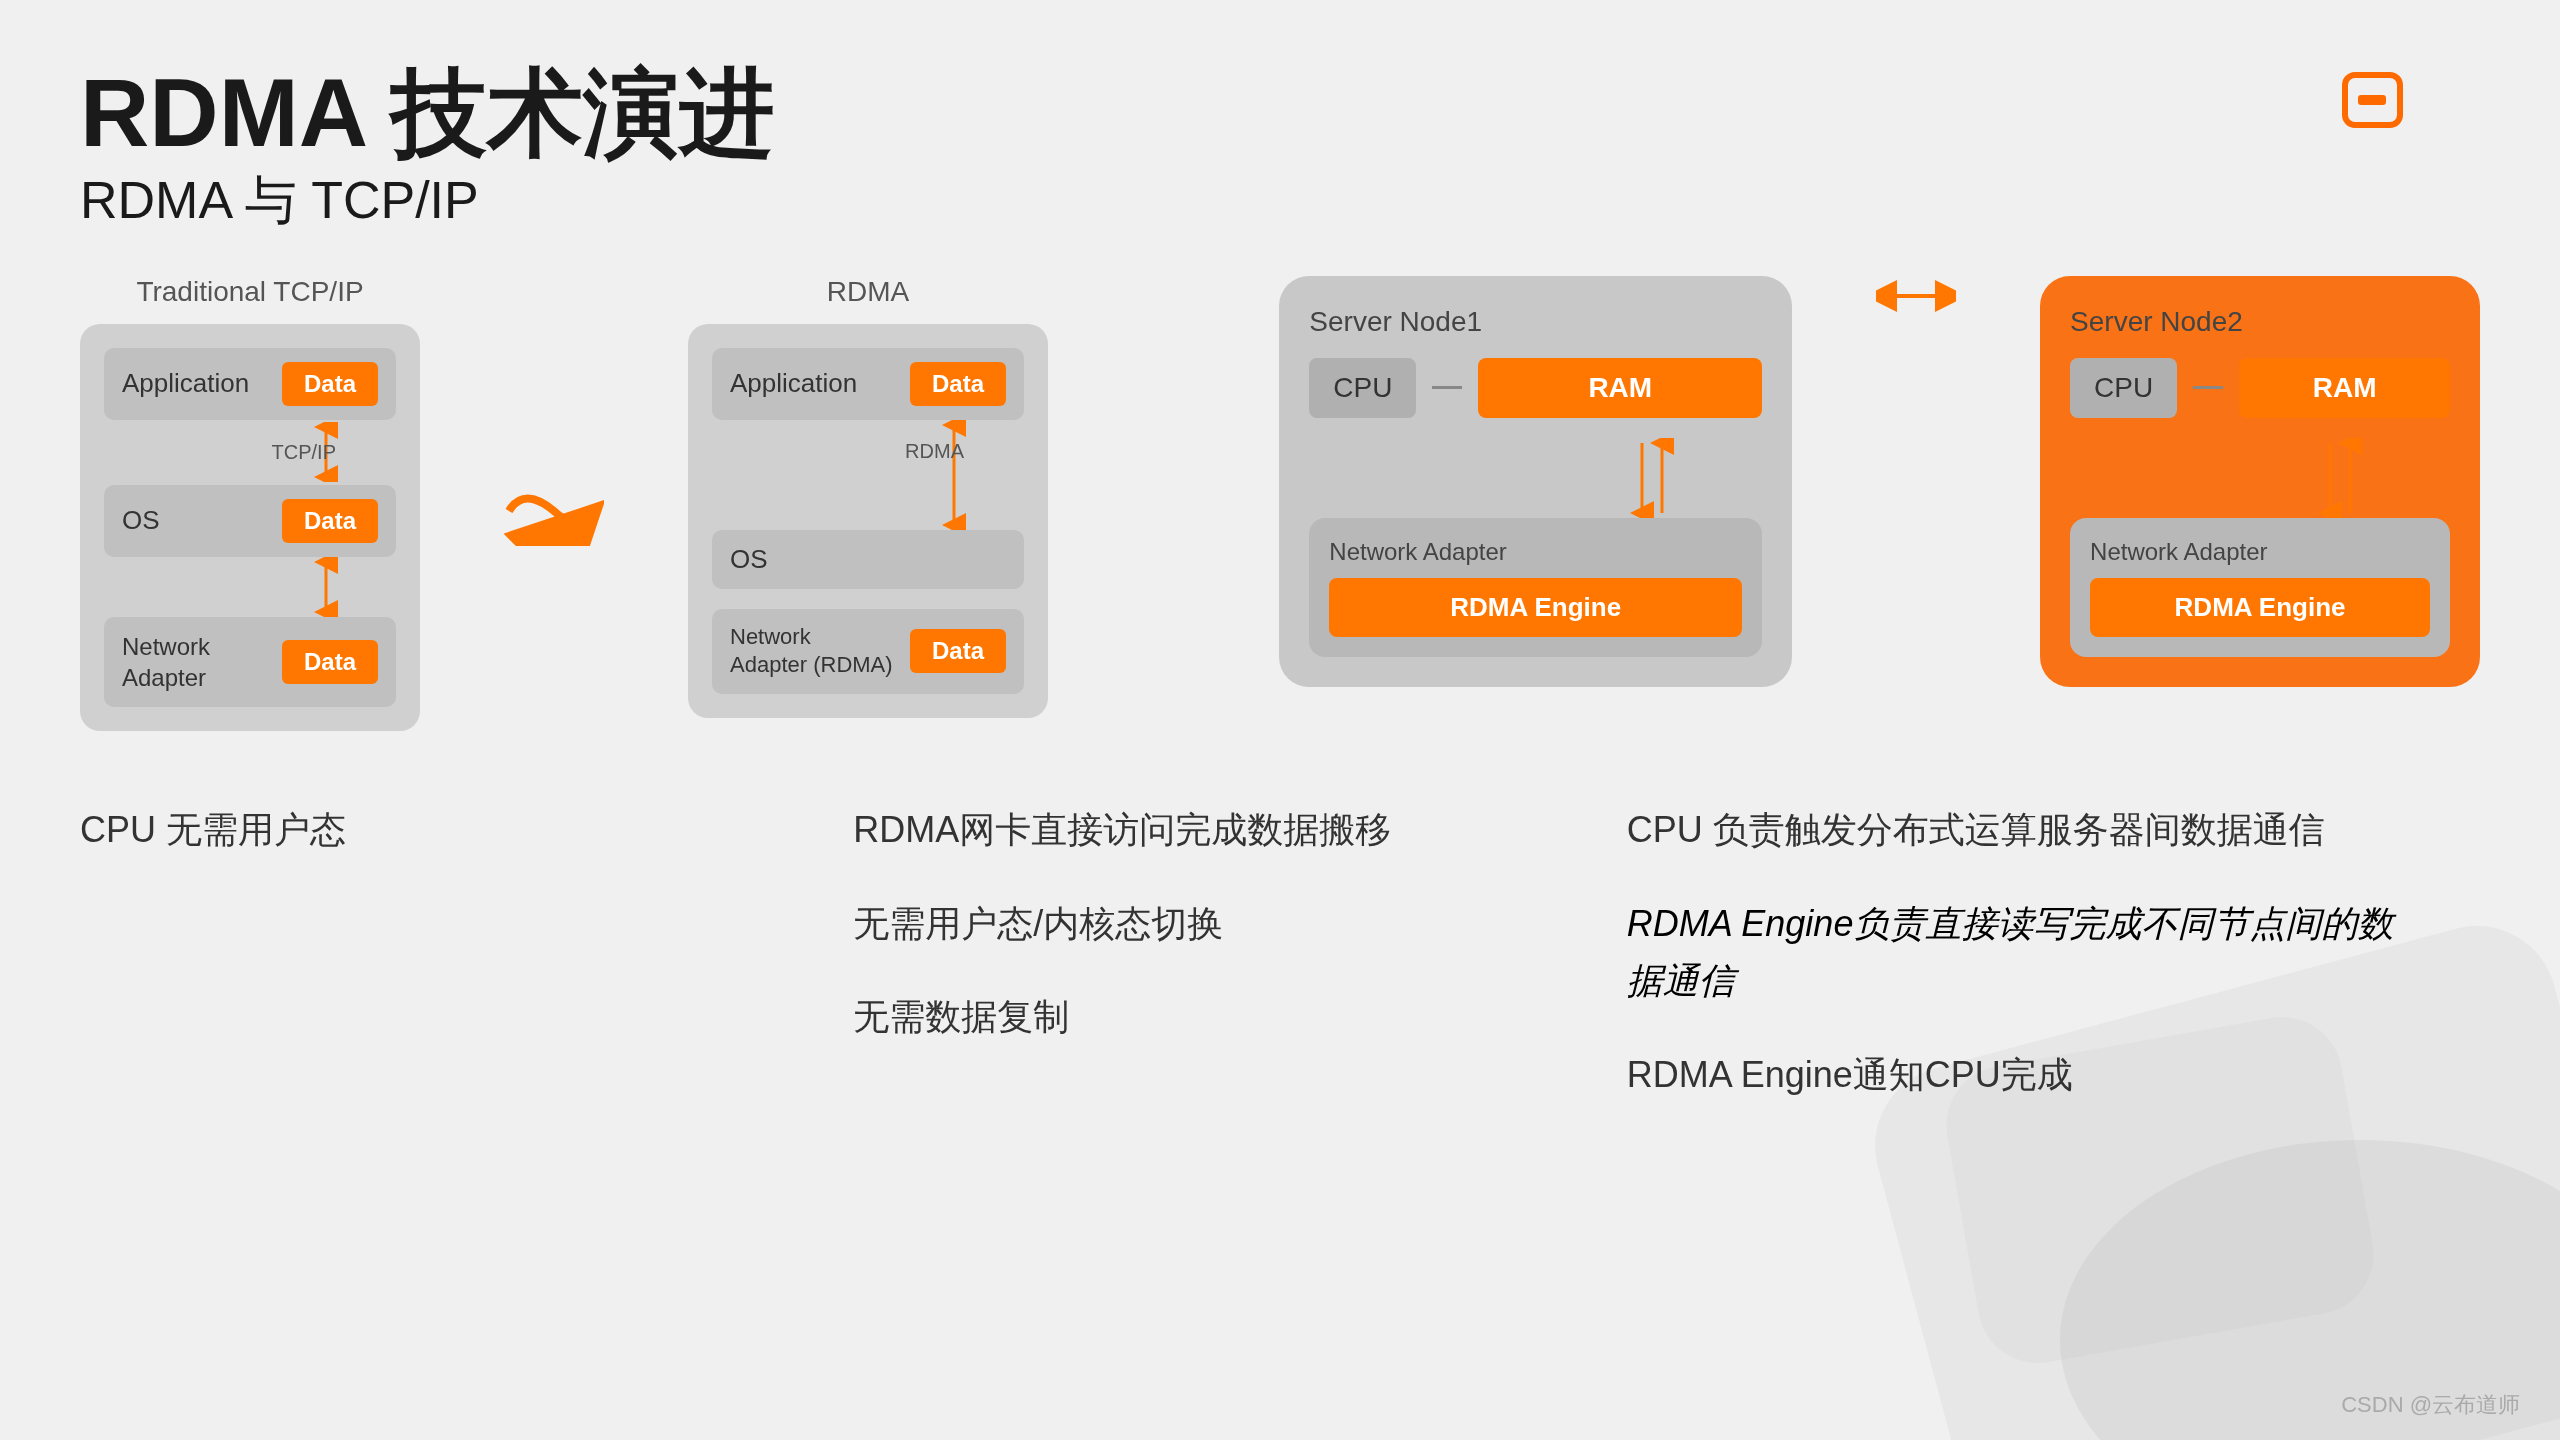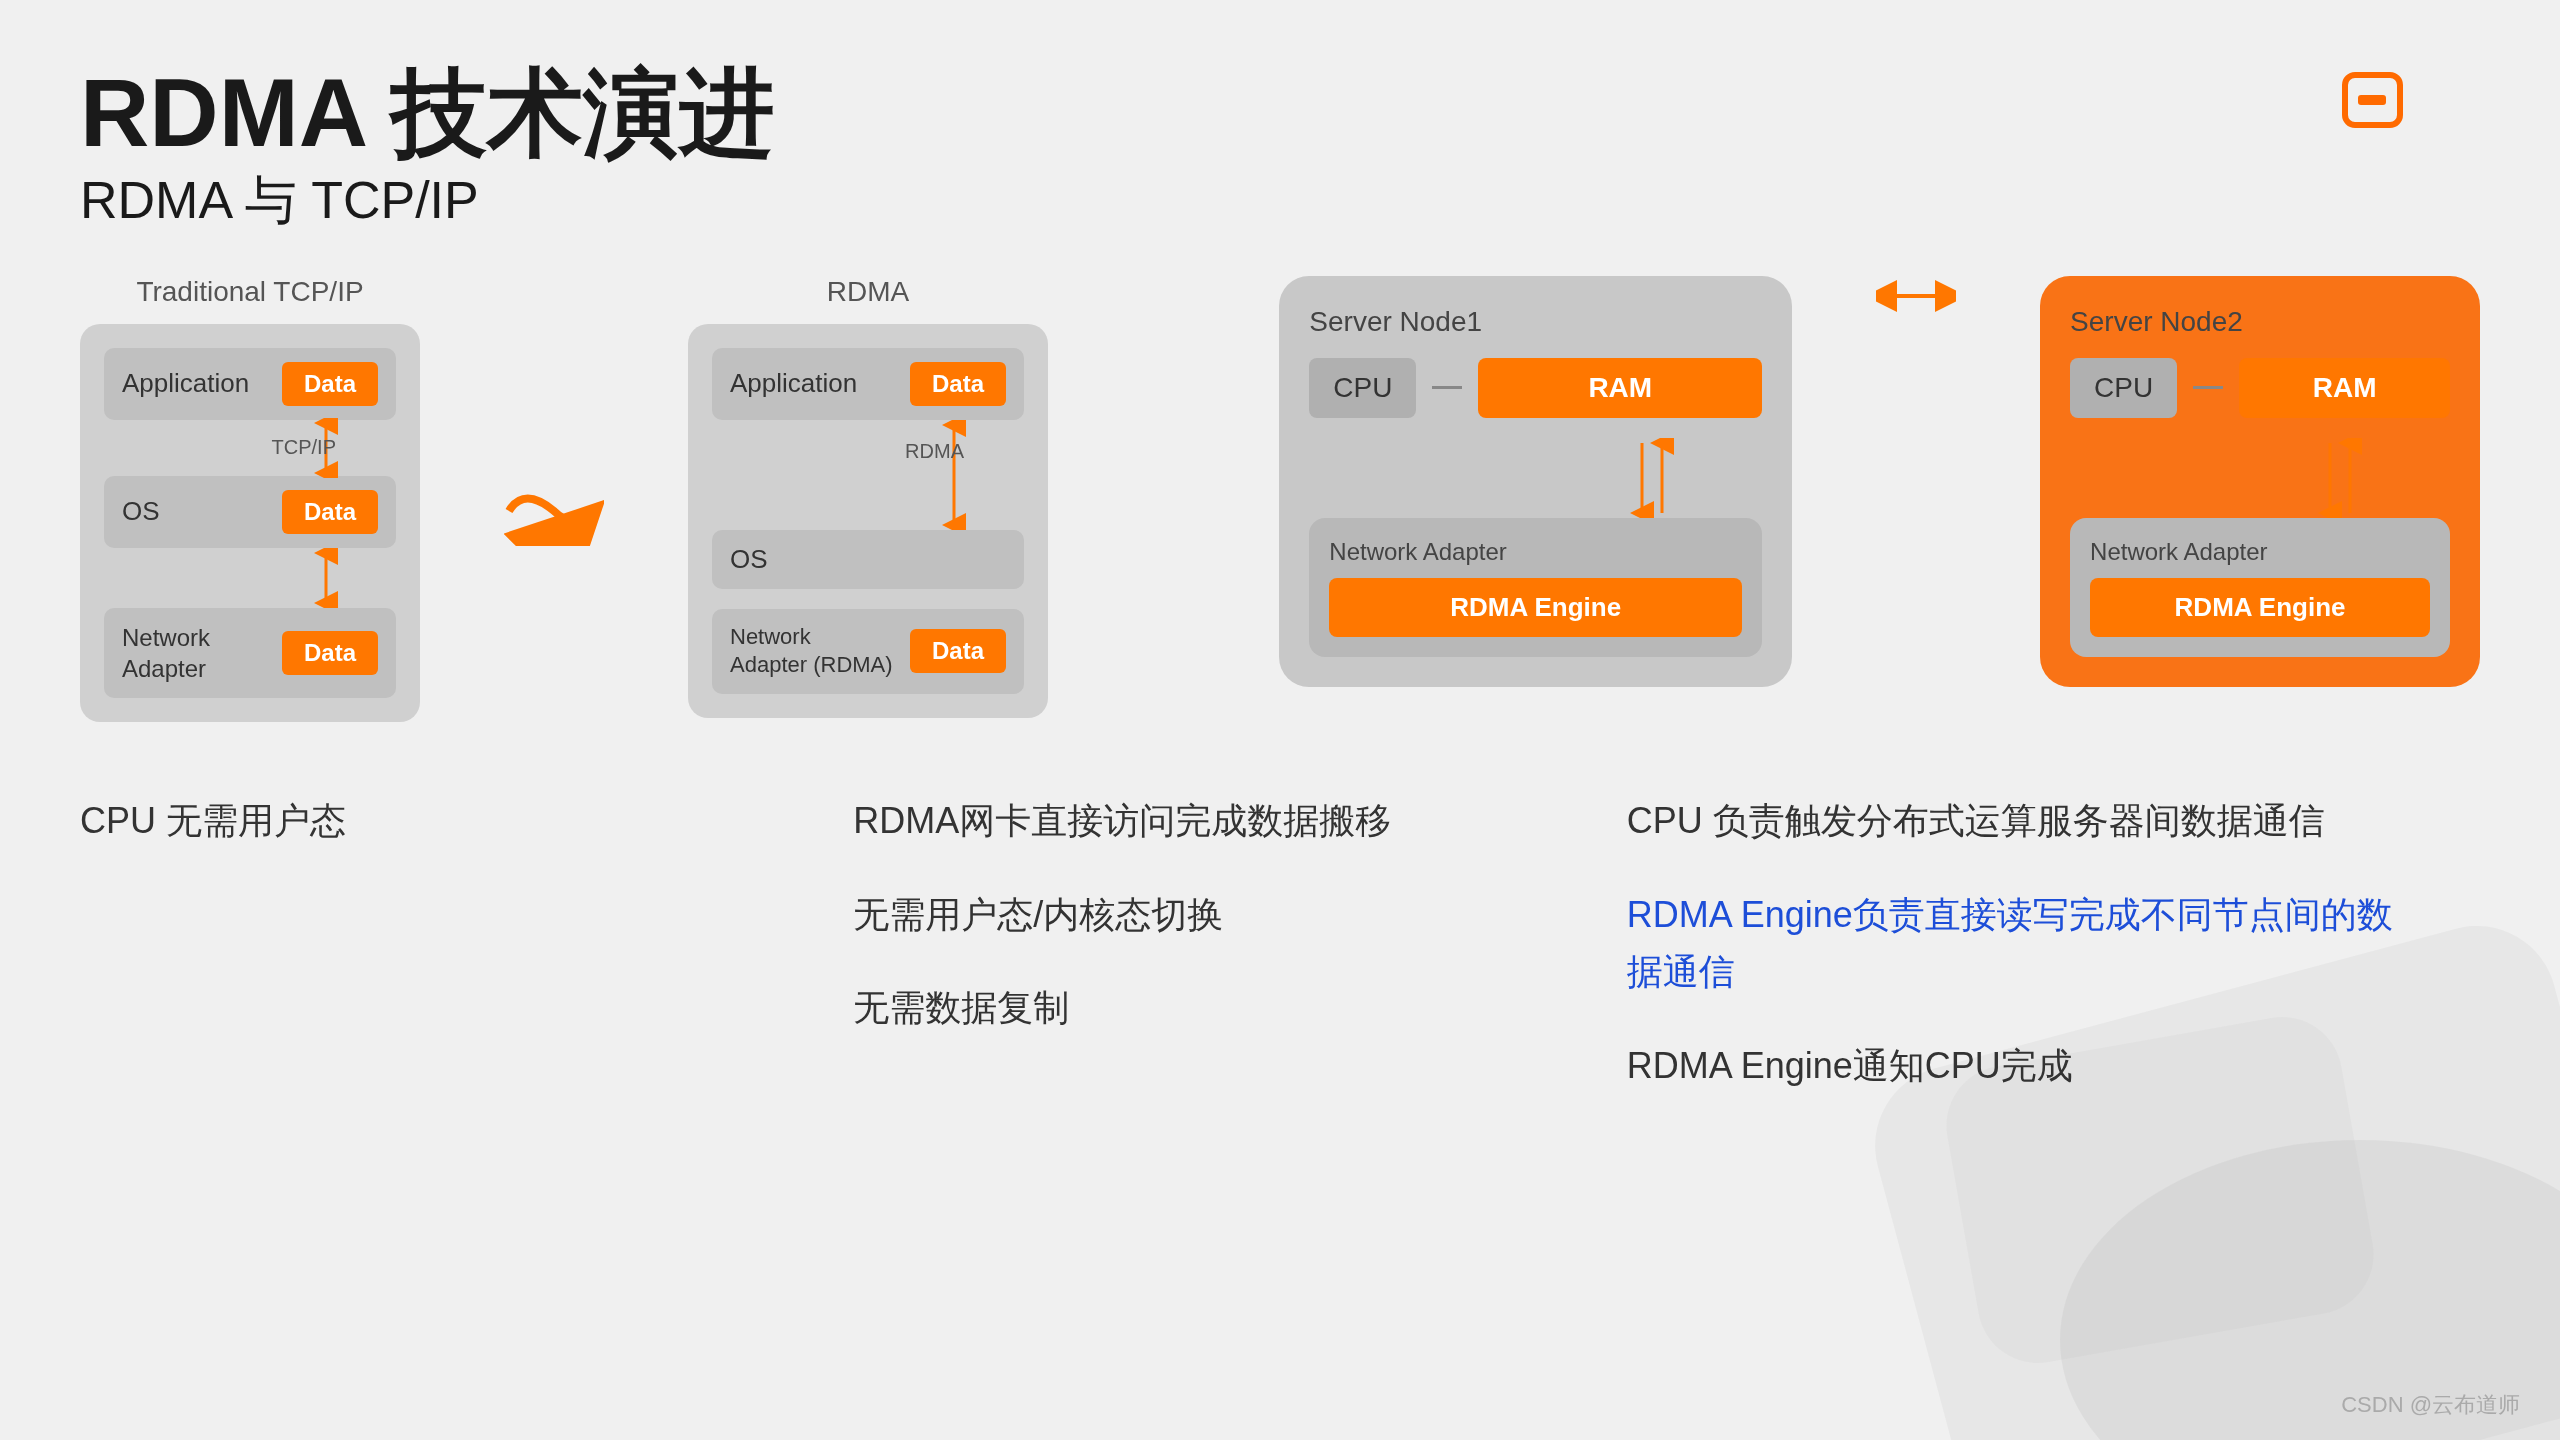--- a/index.html
+++ b/index.html
@@ -132,21 +132,21 @@
 
       <div style="background:#d0d0d0;border-radius:20px;padding:24px;width:340px;display:flex;gap:0;">
 
         <div style="display:flex;flex-direction:column;gap:0;flex:1;">
 
           <div style="background:#c0c0c0;border-radius:10px;padding:14px 18px;display:flex;align-items:center;justify-content:space-between;">
             <span style="font-size:26px;color:#333;">Application</span>
             <span style="background:#FF7700;color:white;font-size:24px;font-weight:700;padding:8px 22px;border-radius:6px;">Data</span>
           </div>
 
-          <div style="display:flex;justify-content:flex-end;padding-right:50px;position:relative;height:56px;align-items:center;">
+          <div style="display:flex;justify-content:flex-end;padding-right:50px;position:relative;height:65px;align-items:center;">
             <span style="font-size:20px;color:#555;position:absolute;right:60px;">TCP/IP</span>
             <svg width="40" height="60" viewBox="0 0 40 60">
               <defs>
                 <marker id="arrowhead-up-t" markerWidth="8" markerHeight="8" refX="4" refY="4" orient="auto-start-reverse">
                   <path d="M0,8 L4,0 L8,8" fill="#FF7700"></path>
                 </marker>
                 <marker id="arrowhead-down-t" markerWidth="8" markerHeight="8" refX="4" refY="4" orient="auto">
                   <path d="M0,0 L4,8 L8,0" fill="#FF7700"></path>
                 </marker>
               </defs>
@@ -318,20 +318,20 @@
     </div>
 
     <div>
       <div style="font-size:36px;color:#333;margin-bottom:36px;line-height:1.6;">RDMA网卡直接访问完成数据搬移</div>
       <div style="font-size:36px;color:#333;margin-bottom:36px;line-height:1.6;">无需用户态/内核态切换</div>
       <div style="font-size:36px;color:#333;line-height:1.6;">无需数据复制</div>
     </div>
 
     <div>
       <div style="font-size:36px;color:#333;margin-bottom:36px;line-height:1.6;">CPU 负责触发分布式运算服务器间数据通信</div>
-      <div style="font-size:36px;color:#1d4ed8;margin-bottom:36px;line-height:1.6;">RDMA Engine负责直接读写完成不同节点间的数据通信</div>
+      <div style="font-size:36px;color:#000000;margin-bottom:36px;line-height:1.6;font-style:italic;">RDMA Engine负责直接读写完成不同节点间的数据通信</div>
       <div style="font-size:36px;color:#333;line-height:1.6;">RDMA Engine通知CPU完成</div>
     </div>
   </div>
 
   <div class="watermark">CSDN @云布道师</div>
 
 </div>
 
 </body></html>

